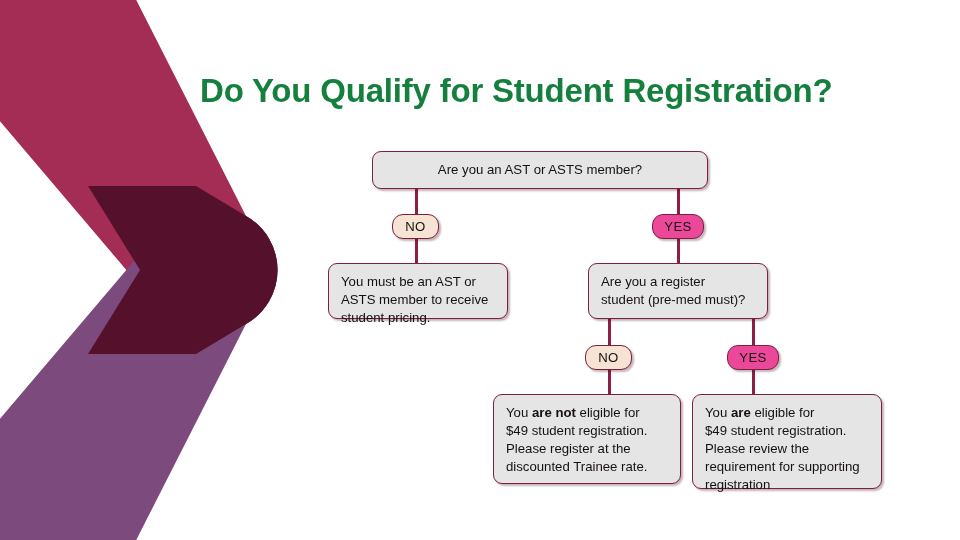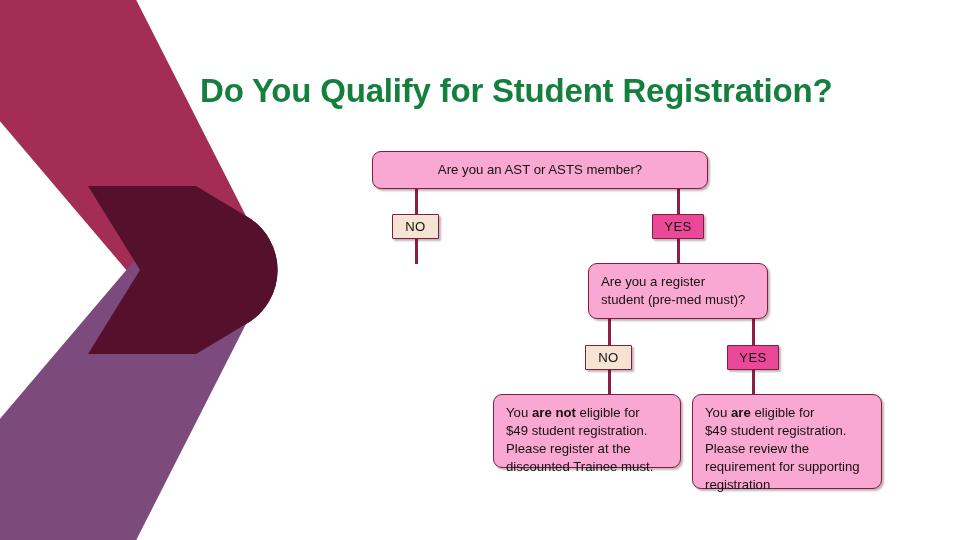--- a/index.html
+++ b/index.html
@@ -56,40 +56,40 @@
   .conn {
     position: absolute;
     background: #8E1F42;
     width: 3px;
   }
   .node {
     position: absolute;
     box-sizing: border-box;
     border: 1.4px solid #7E1F3E;
     border-radius: 9px;
-    background: #f9a8d4;
+    background: #e5e5e5;
     box-shadow: 2px 2px 2px rgba(60, 10, 30, 0.30);
     font-size: 13.2px;
     color: #16110f;
     line-height: 1.36;
   }
   .node.center {
     display: flex;
     align-items: center;
     justify-content: center;
     text-align: center;
   }
   .node.para {
     padding: 9px 12px;
   }
   .badge {
     position: absolute;
     box-sizing: border-box;
     border: 1.4px solid #7E1F3E;
-    border-radius: 1px;
+    border-radius: 11px;
     box-shadow: 2px 2px 2px rgba(60, 10, 30, 0.30);
     display: flex;
     align-items: center;
     justify-content: center;
     font-size: 13.2px;
     color: #16110f;
     letter-spacing: 0.3px;
   }
   .badge.no  { background: #F6E3D4; }
   .badge.yes { background: #ec4899; }
@@ -143,40 +143,45 @@
       <span>Are you an AST or ASTS member?</span>
     </div>
 
     <div class="badge no" style="left:392px; top:214px; width:47px; height:25px;">
       <span>NO</span>
     </div>
     <div class="badge yes" style="left:652px; top:214px; width:52px; height:25px;">
       <span>YES</span>
     </div>
 
+    <div class="node para" style="left:328px; top:263px; width:180px; height:56px;">
+      <div>You must be an AST or</div>
+      <div>ASTS member to receive</div>
+      <div>student pricing.</div>
+    </div>
 
     <div class="node para" style="left:588px; top:263px; width:180px; height:56px;">
       <div>Are you a register</div>
       <div>student (pre-med must)?</div>
     </div>
 
     <div class="badge no" style="left:585px; top:345px; width:47px; height:25px;">
       <span>NO</span>
     </div>
     <div class="badge yes" style="left:727px; top:345px; width:52px; height:25px;">
       <span>YES</span>
     </div>
 
-    <div class="node para" style="left:493px; top:394px; width:188px; height:74px;">
+    <div class="node para" style="left:493px; top:394px; width:188px; height:90px;">
       <div>
         <span>You </span><b>are not</b><span> eligible for</span>
       </div>
       <div>$49 student registration.</div>
       <div>Please register at the</div>
-      <div>discounted Trainee must.</div>
+      <div>discounted Trainee rate.</div>
     </div>
 
     <div class="node para" style="left:692px; top:394px; width:190px; height:95px;">
       <div>
         <span>You </span><b>are</b><span> eligible for</span>
       </div>
       <div>$49 student registration.</div>
       <div>Please review the</div>
       <div>requirement for supporting</div>
       <div>registration</div>

